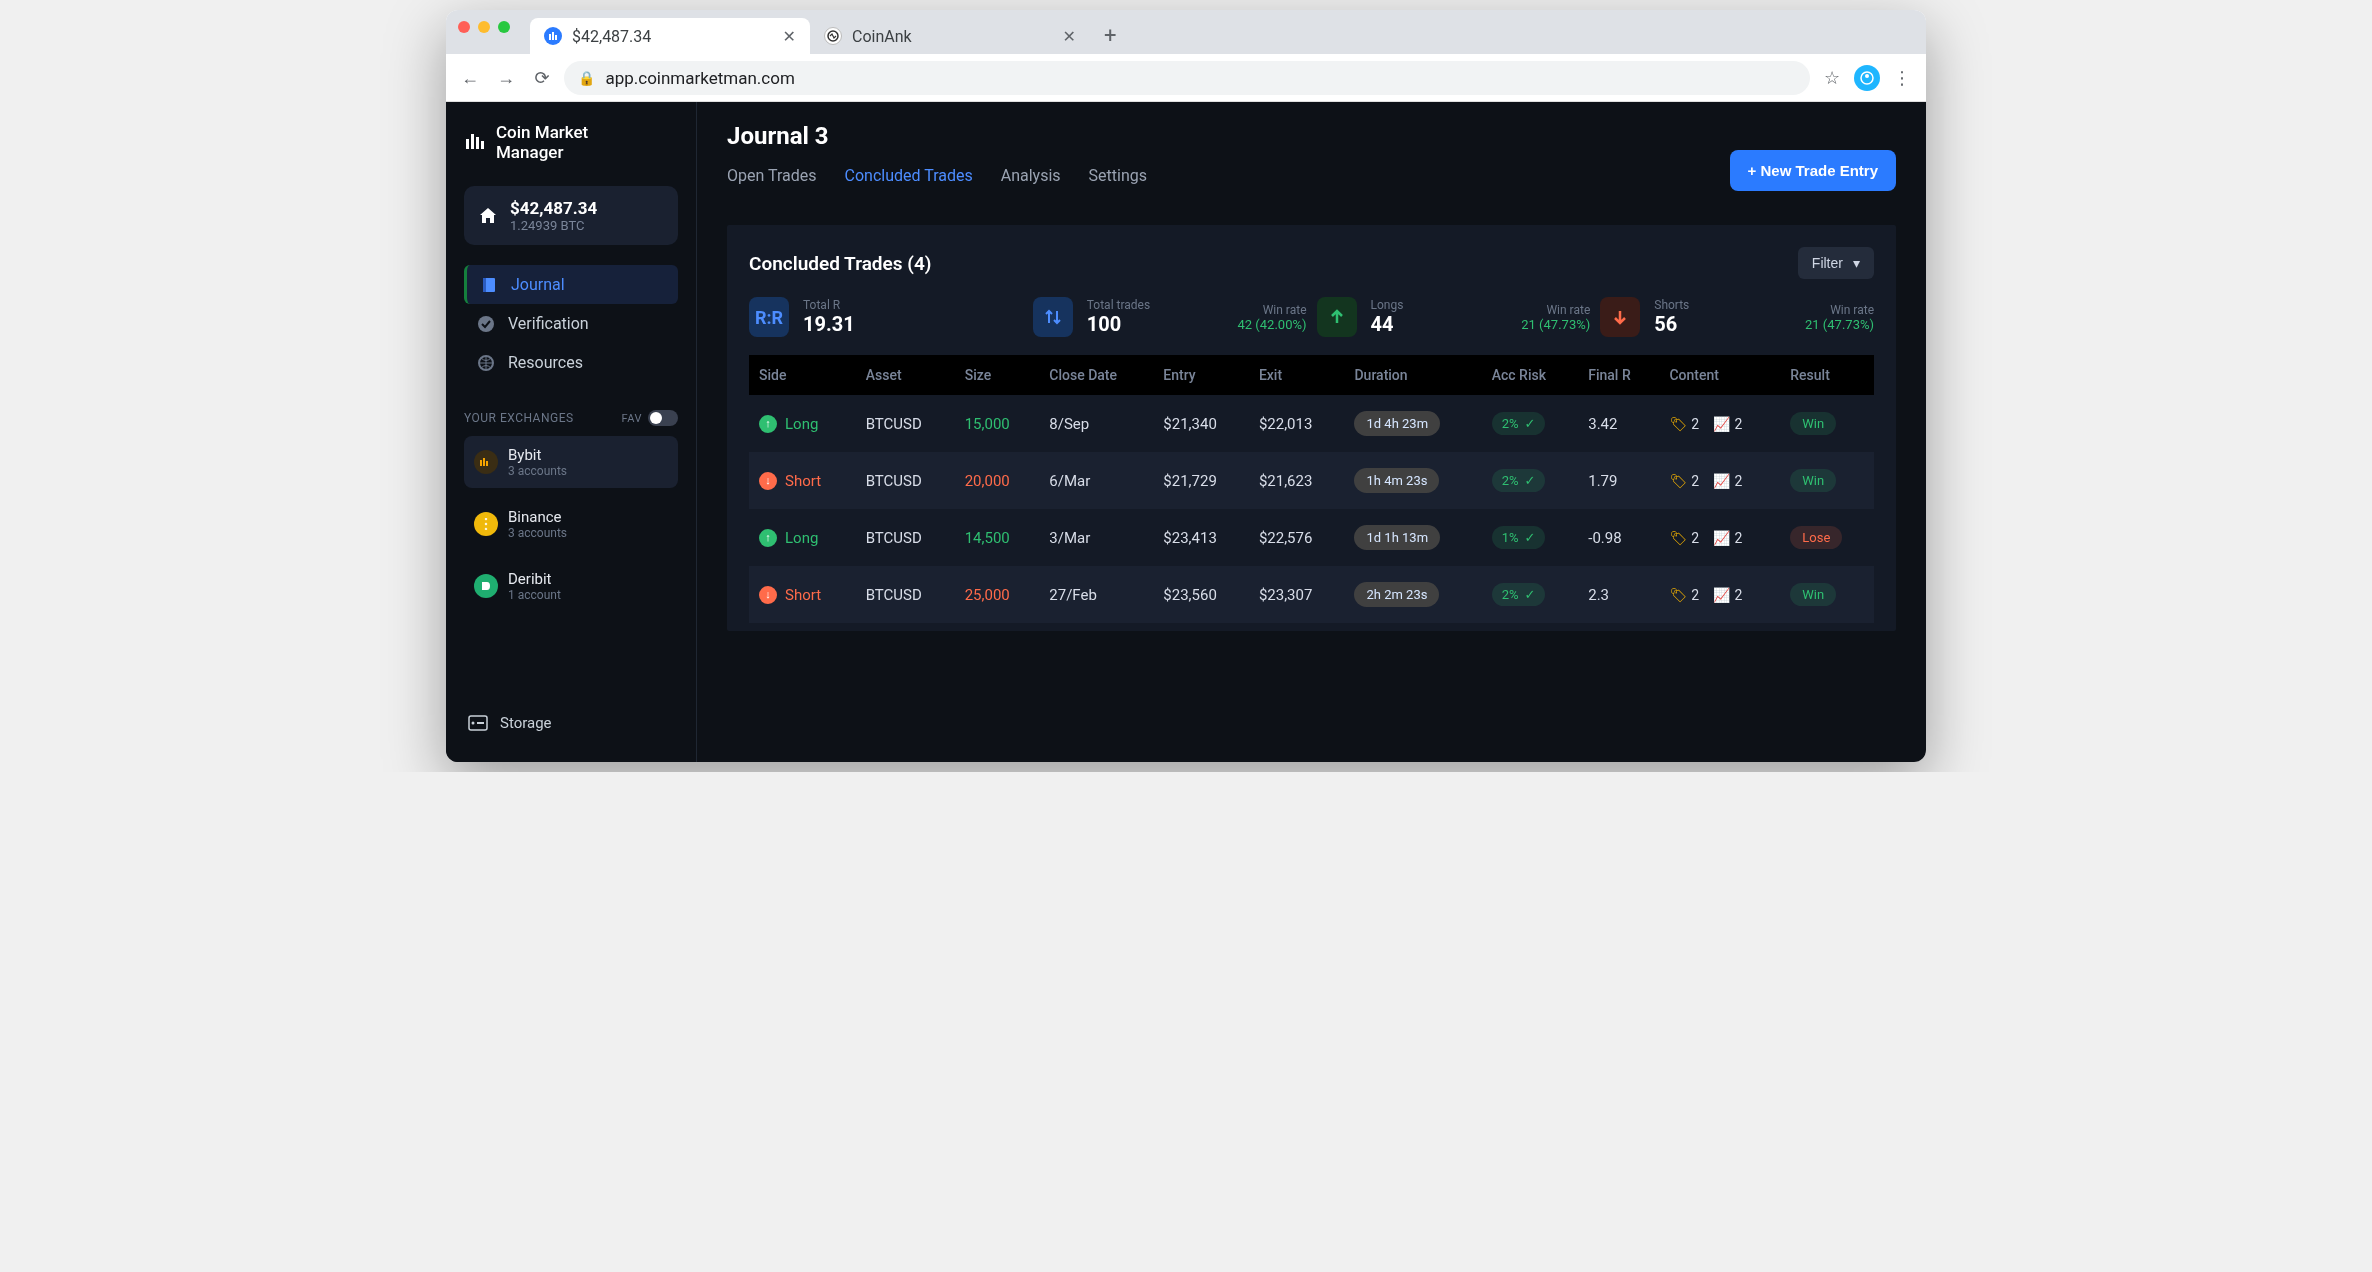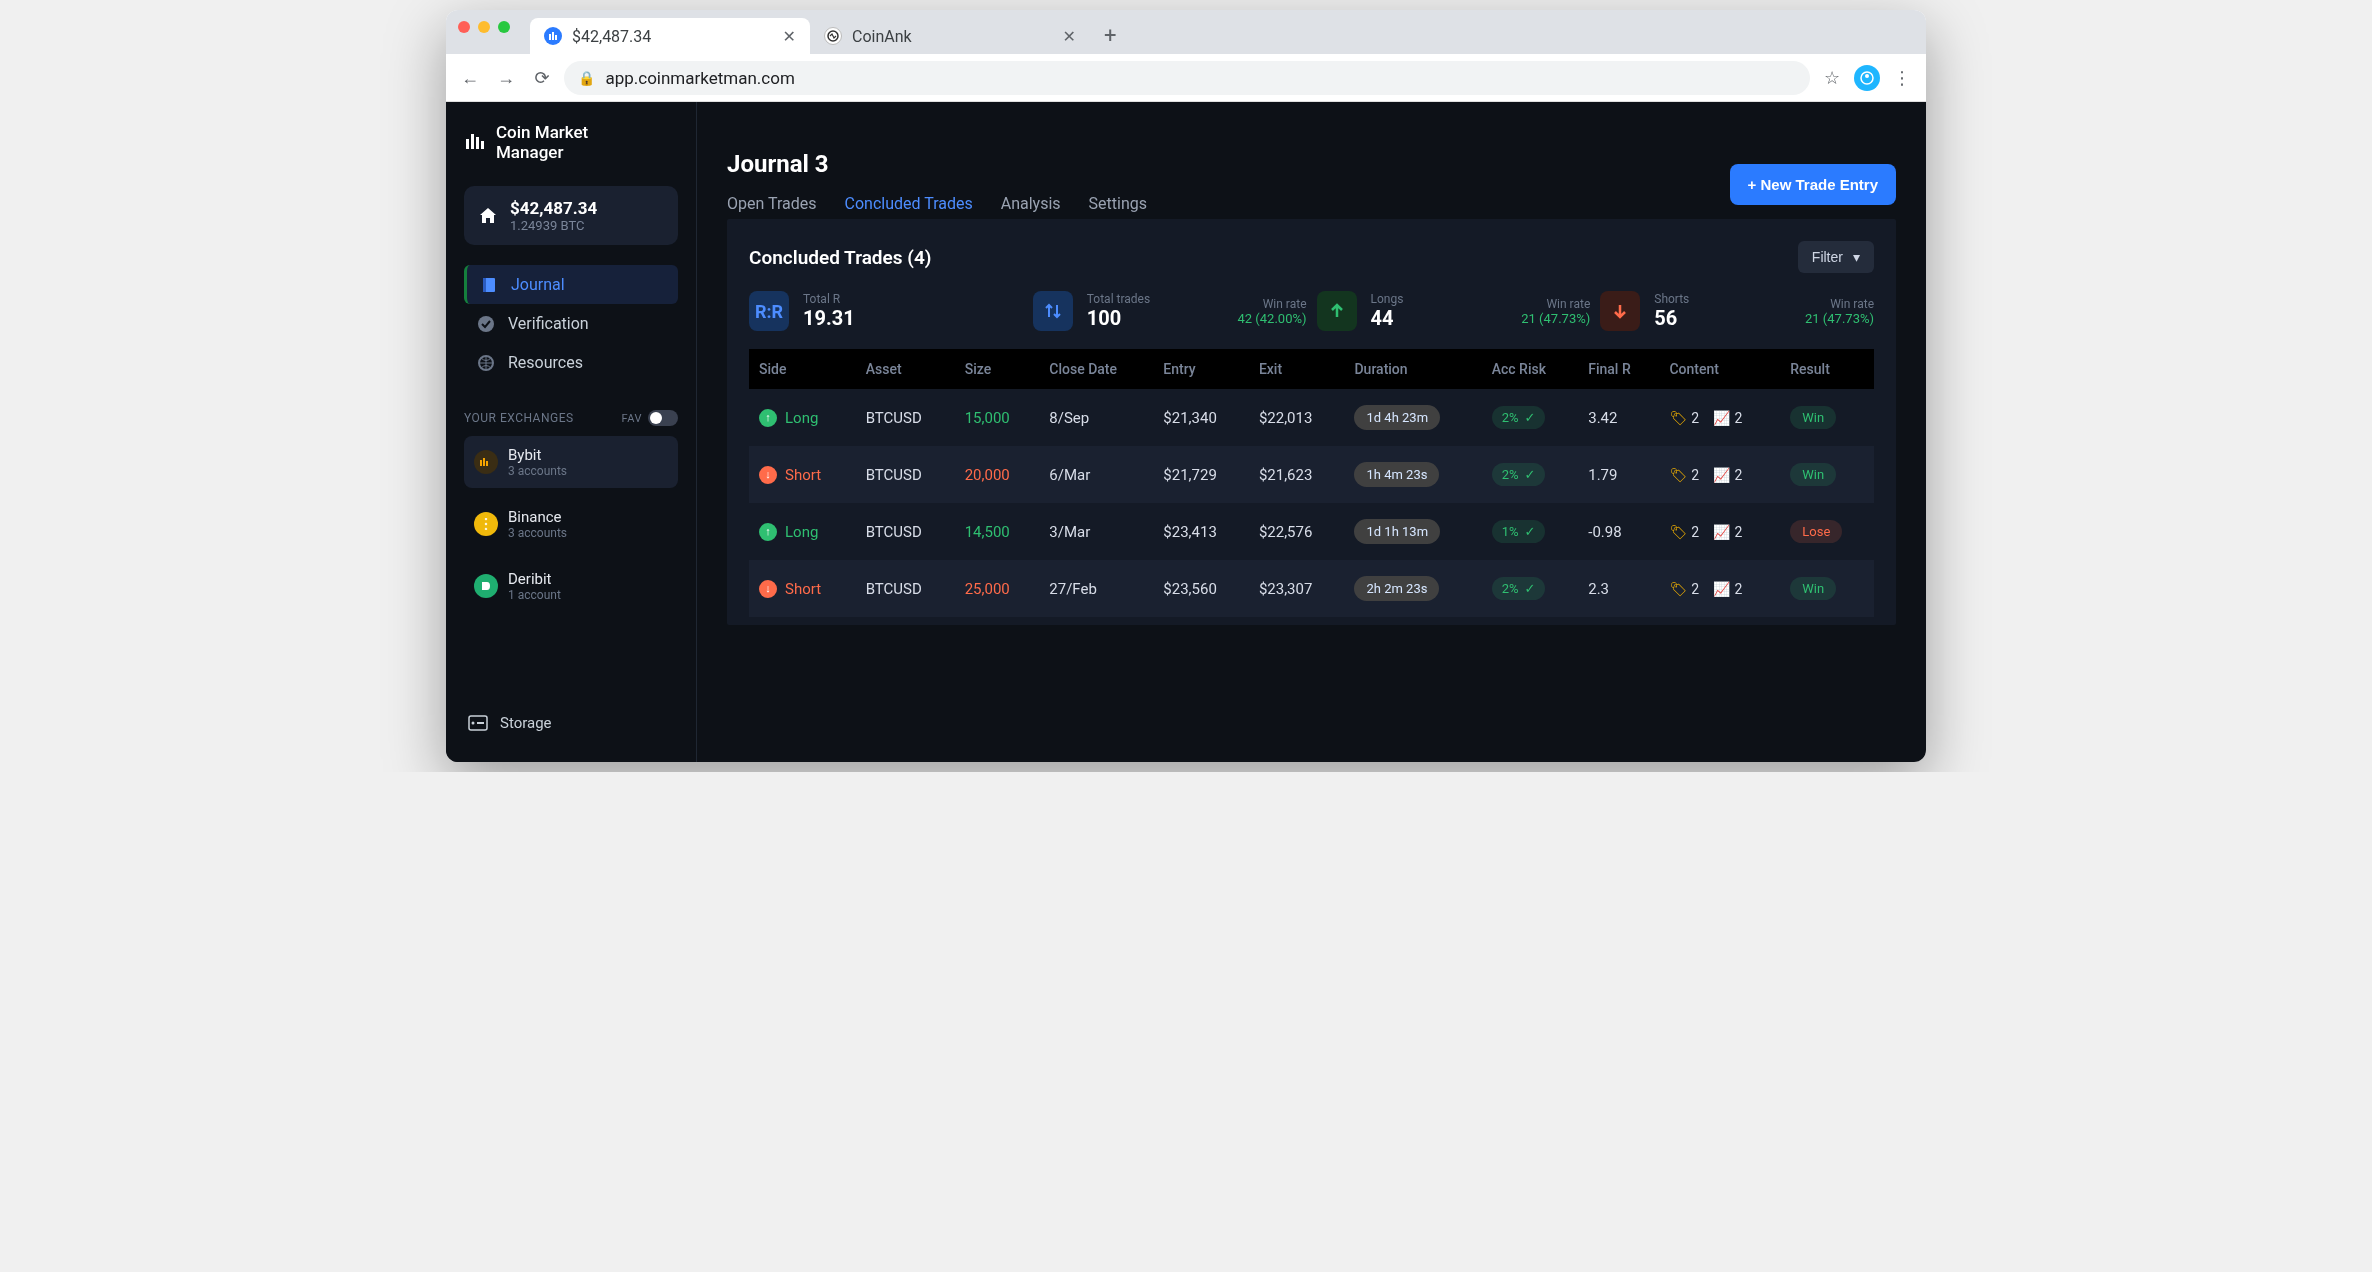--- a/index.html
+++ b/index.html
@@ -121,31 +121,31 @@
     display:flex; align-items:center; gap:10px; padding:10px 10px; border-radius:8px; cursor:pointer;
   }
   .exchange.hl { background:#1a2130; }
   .ex-ico { width:24px; height:24px; border-radius:50%; display:flex; align-items:center;justify-content:center; font-size:12px; color:#fff;}
   .ex-name { color:#e6e9ef; font-size:15px; }
   .ex-sub { color:#6b7688; font-size:12px; }
   .storage { display:flex; align-items:center; gap:12px; color:#c9d1d9; padding:10px 4px; margin-top:auto; cursor:pointer; font-size:15px;}
 
   
   .main { flex:1; padding: 20px 30px; overflow:auto; }
-  .header-row { display:flex; align-items:center; justify-content:space-between;margin-top:28px; }
+  .header-row { display:flex; align-items:flex-end; justify-content:space-between; }
   .title { color:#fff; font-size:24px; font-weight:700; }
   .btn-primary {
     background:#2b7bff; color:#fff; border:none; padding:12px 18px; border-radius:8px;
     font-size:15px; font-weight:600; cursor:pointer;
   }
   .subtabs { display:flex; gap:28px; margin-top:16px; font-size:16px; }
   .subtab { color:#9aa3b2; cursor:pointer; padding-bottom:6px; }
   .subtab.active { color:#4d8dff; }
   .panel {
-    background:#141a26; border-radius:2px; padding:22px 22px 8px;
+    background:#141a26; border-radius:2px; margin-top:34px; padding:22px 22px 8px;
   }
   .panel-head { display:flex; align-items:center; justify-content:space-between; }
   .panel-title { color:#fff; font-size:19px; font-weight:600; }
   .filter-btn {
     background:#242c3b; color:#cfd6e4; border:none; padding:8px 14px; border-radius:6px; cursor:pointer;
     display:flex; align-items:center; gap:10px; font-size:14px;
   }
   .stats { display:flex; gap:10px; margin-top:18px; }
   .stat {
     flex:1; display:flex; align-items:center; gap:14px;

